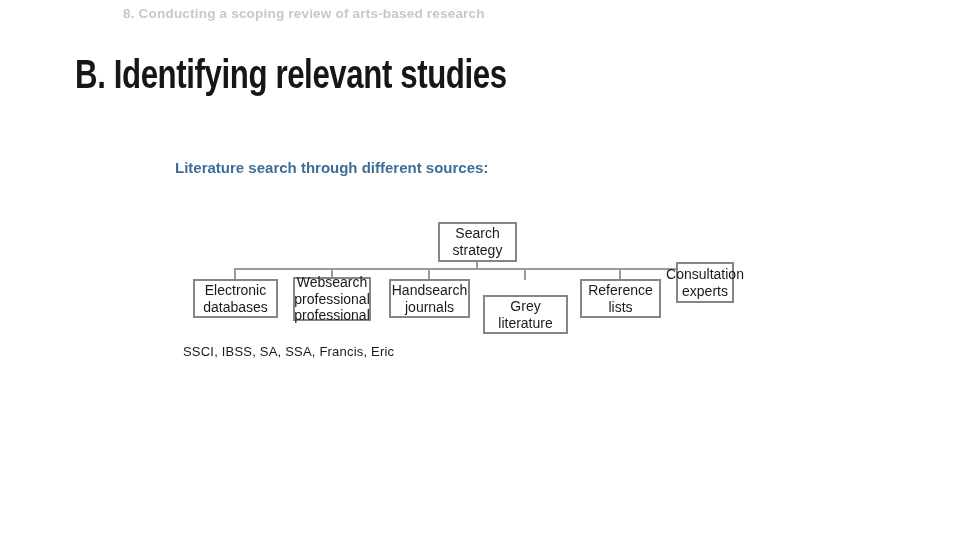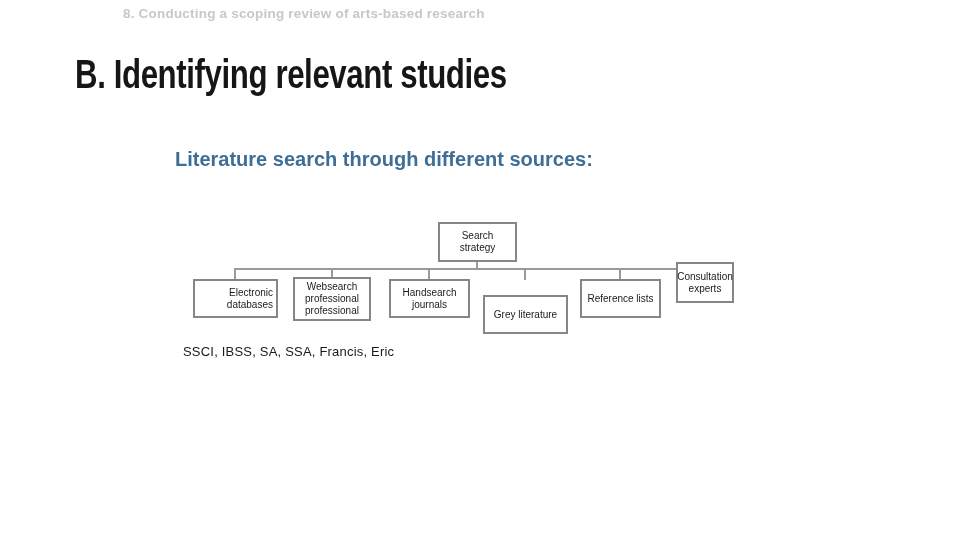--- a/index.html
+++ b/index.html
@@ -23,33 +23,33 @@
     font-size:13.5px;letter-spacing:0.2px;color:var(--c-header);
     font-weight:bold;
   }
   .slide-title{
     left:75px;top:52px;width:900px;
     font-size:40px;font-weight:bold;color:var(--c-title);
     letter-spacing:-0.5px;white-space:nowrap;
     transform:scaleX(0.78);transform-origin:left top;
   }
   .subtitle{
-    left:175px;top:148px;width:600px;
-    font-size:20px;font-weight:bold;color:var(--c-subtitle);
+    left:175px;top:159px;width:600px;
+    font-size:15px;font-weight:bold;color:var(--c-subtitle);
   }
   .chart{left:0;top:0;width:960px;height:540px;}
   .node{
     position:absolute;background:var(--c-bg);
     border:2px solid var(--c-border);box-sizing:border-box;
     display:flex;align-items:center;justify-content:center;
-    text-align:center;font-size:10px;line-height:1.18;color:var(--c-text);
+    text-align:center;font-size:14px;line-height:1.18;color:var(--c-text);
     padding:2px 3px;
   }
   .root-node{left:438px;top:222px;width:79px;height:40px;}
-  .b1{left:193px;top:279px;width:85px;height:39px;text-align:right;}
+  .b1{left:193px;top:279px;width:85px;height:39px;}
   .b2{left:293px;top:277px;width:78px;height:44px;}
   .b3{left:389px;top:279px;width:81px;height:39px;}
   .b4{left:483px;top:279px;width:85px;height:39px;margin-top:16px;}
   .b5{left:580px;top:279px;width:81px;height:39px;}
   .b6{left:676px;top:262px;width:58px;height:41px;}
   .cline{position:absolute;background:var(--c-line);}
   .stem{left:476px;top:261px;width:2px;height:8px;}
   .hline{left:234px;top:268px;width:484px;height:2px;}
   .drop{top:268px;width:2px;height:12px;}
   .d1{left:234px;} .d2{left:331px;} .d3{left:428px;}

